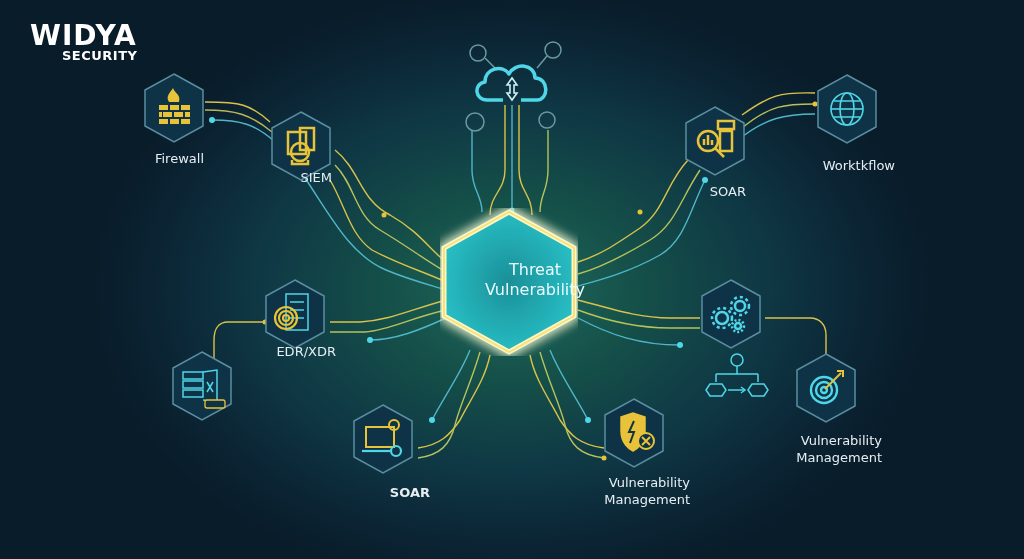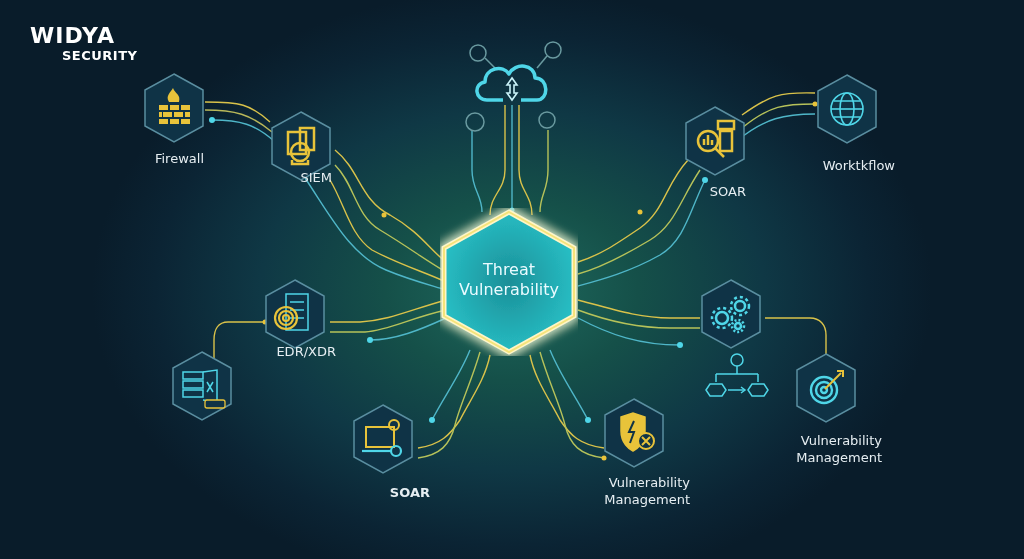--- a/index.html
+++ b/index.html
@@ -1,27 +1,27 @@
 <!DOCTYPE html>
 <html><head>
 <meta charset="utf-8">
 <style>
   html,body{margin:0;padding:0;}
   body{width:1024px;height:559px;overflow:hidden;font-family:"DejaVu Sans","Liberation Sans",sans-serif;}
   .stage{position:relative;width:1024px;height:559px;overflow:hidden;
     background:radial-gradient(ellipse 420px 300px at 512px 290px,#1f6a5e 0%,#155049 30%,#0f3845 60%,#0b2434 85%,#091c2a 100%);}
   .wires{position:absolute;left:0;top:0;width:1024px;height:559px;}
   .logo{position:absolute;left:30px;top:24px;color:#fff;}
-  .logo .w{font-size:22px;font-weight:bold;letter-spacing:1px;line-height:24px;}
+  .logo .w{font-size:28px;font-weight:bold;letter-spacing:1px;line-height:24px;}
   .logo .s{font-size:13px;font-weight:bold;margin-left:32px;letter-spacing:.5px;line-height:15px;}
   .node{position:absolute;width:62px;height:72px;}
   .node svg{width:100%;height:100%;overflow:visible;}
   .label{position:absolute;color:#e6eef2;font-size:13px;text-align:right;line-height:17px;white-space:nowrap;}
   .center{position:absolute;left:440px;top:208px;width:138px;height:148px;}
-  .center-text{position:absolute;left:440px;top:260px;width:138px;text-align:center;color:#e9fbff;font-size:16px;line-height:20px;}
+  .center-text{position:absolute;left:440px;top:260px;width:138px;text-align:center;color:#e9fbff;font-size:16px;line-height:20px;padding-left:26px;}
 </style>
 </head>
 <body>
 
 <div class="stage">
 
   <svg class="wires" viewBox="0 0 1024 559">
     <g fill="none" stroke-width="1.4">
 
       <path d="M205 102 C240 102 250 104 270 122" stroke="#d9c24a"></path>

